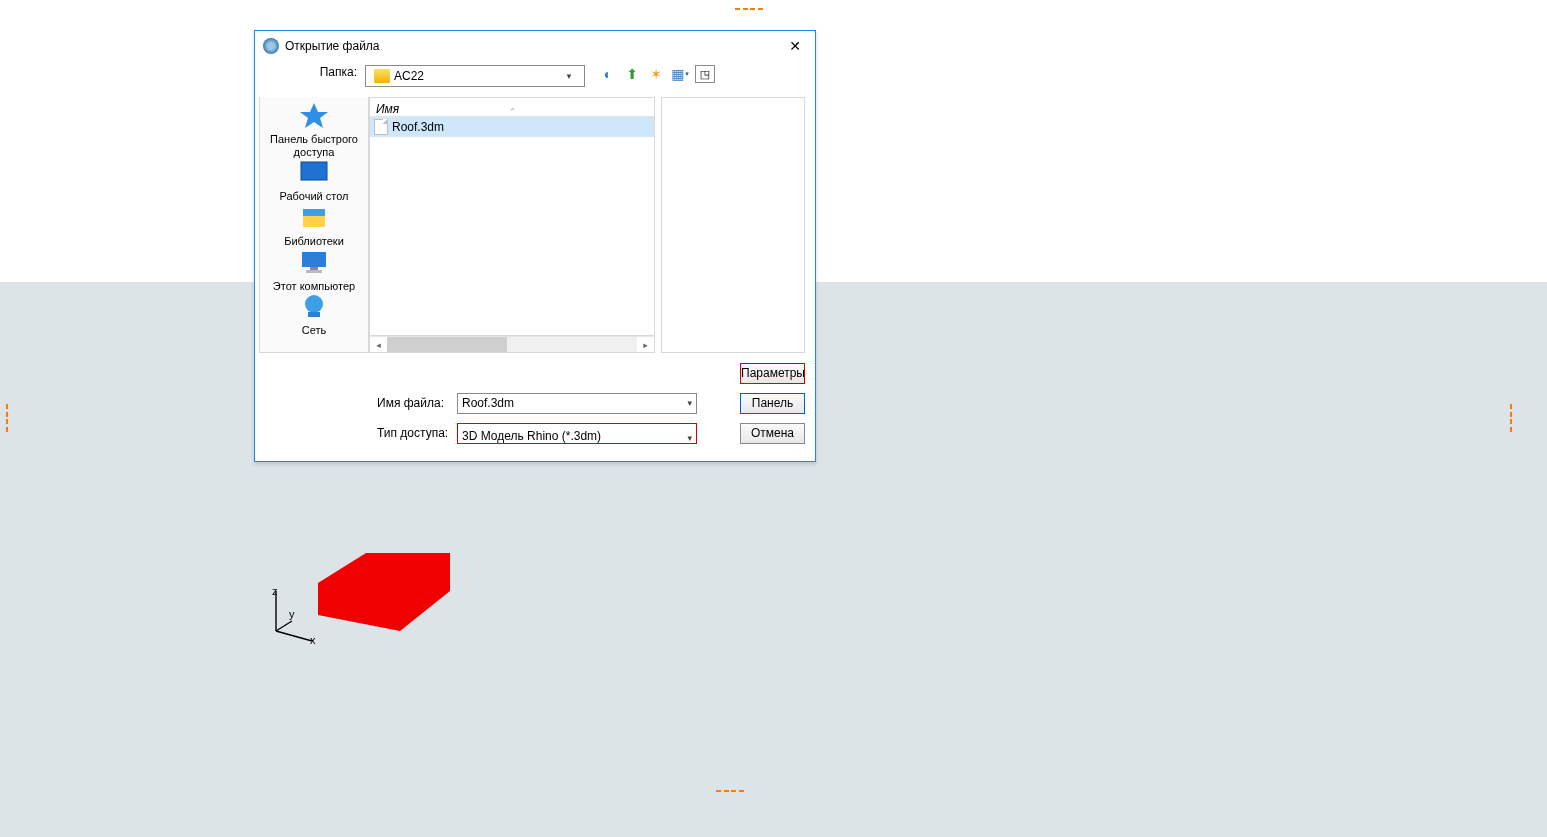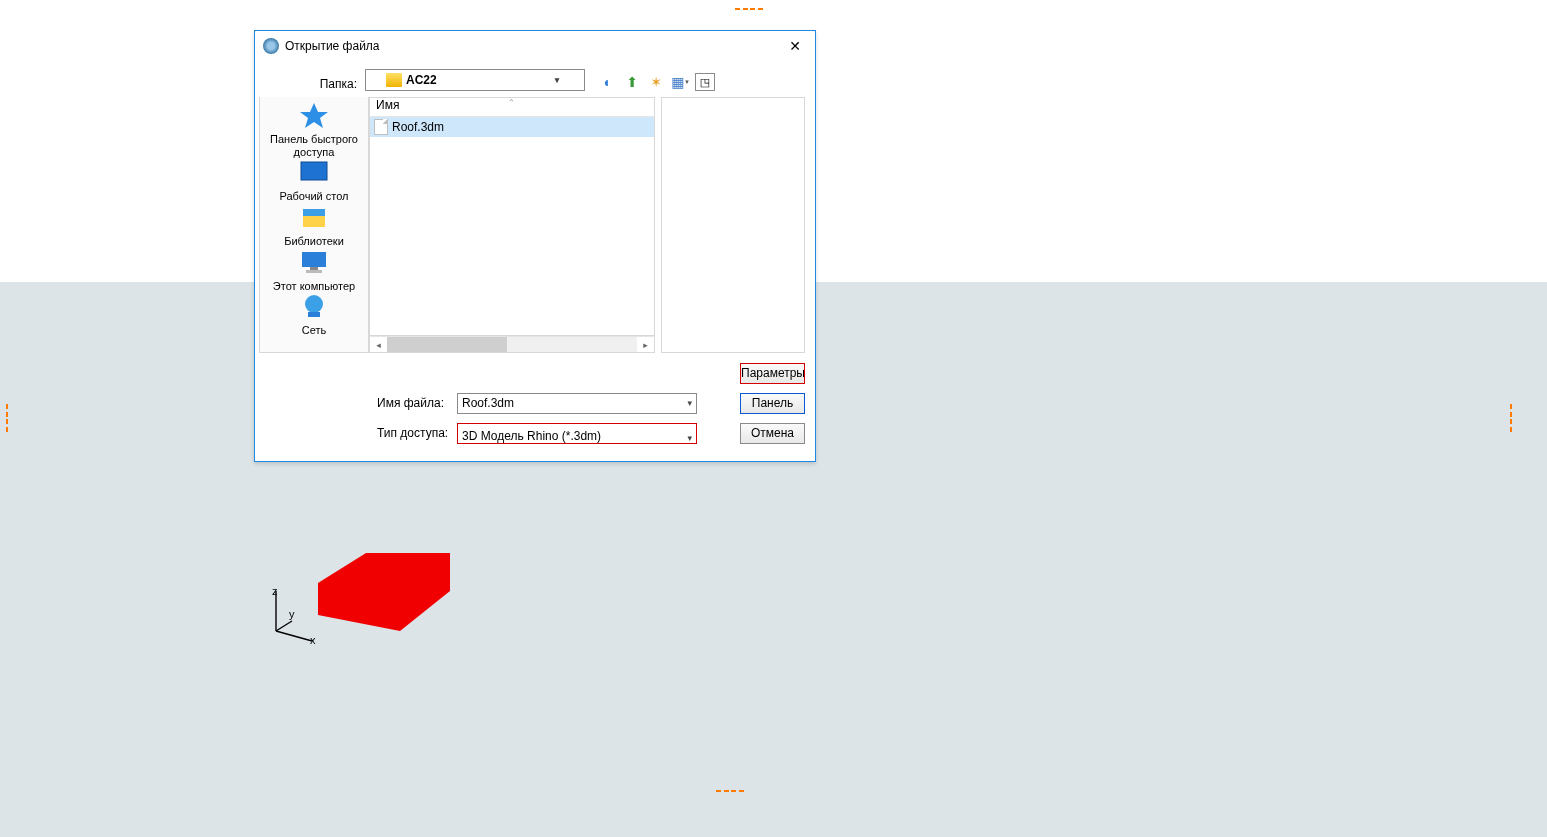--- a/index.html
+++ b/index.html
@@ -21,24 +21,24 @@
     position:absolute; left:254px; top:30px; width:562px; height:432px;
     background:#fff; border:1px solid #1e88e5; box-shadow:0 2px 4px rgba(0,0,0,.15);
   }
   .titlebar { height:30px; display:flex; align-items:center; padding:0 8px; }
   .app-icon { width:16px; height:16px; border-radius:50%;
     background:radial-gradient(#9ac7e8 30%,#3b7aa9 70%); margin-right:6px; }
   .title-text { font-size:12px; flex:1; }
   .close-btn { width:24px; height:24px; display:flex; align-items:center; justify-content:center;
     font-size:14px; cursor:pointer; }
 
-  .row-folder { display:flex; align-items:flex-end; height:26px; margin:4px 0 6px; padding:0 10px 0 0; }
+  .row-folder { display:flex; align-items:flex-start; height:26px; margin:4px 0 6px; padding:0 10px 0 0; }
   .row-folder .lbl { width:110px; text-align:right; font-size:12px; padding-right:8px; }
   .folder-select { flex:0 0 220px; height:22px; border:1px solid #8a8a8a; display:flex; align-items:center;
-    font-size:12px; padding:0 18px; background:#fff;font-weight:bold; }
+    font-size:12px; padding:0 6px; background:#fff; }
   .folder-icon { width:16px; height:14px; background:linear-gradient(#ffe066,#f0b400);
     border-radius:1px; margin-right:4px; margin-left:2px; }
   .folder-select .caret { margin-left:auto; width:18px; height:20px; display:flex;
     align-items:center; justify-content:center; color:#444; font-size:9px; }
   .toolbar { display:flex; gap:6px; margin-left:14px; align-items:center; }
   .tool-ic { width:18px; height:18px; display:flex; align-items:center; justify-content:center; font-size:14px; }
   .tool-back   { color:#2e7dd7; }
   .tool-up     { color:#3a9a3a; }
   .tool-new    { color:#e8a52e; }
   .tool-view   { color:#3c78c4; }
@@ -49,21 +49,21 @@
   .mid { display:flex; padding:0 10px 0 4px; height:256px; }
   .places { width:110px; border:1px solid #d8d8d8; border-top:none; background:#fafafa;
     display:flex; flex-direction:column; align-items:center; padding-top:4px; overflow:hidden;}
   .place { width:100px; text-align:center; font-size:11px; line-height:1.15; }
   .place .pic { width:32px; height:28px; margin:0 auto 4px; display:flex; align-items:center; justify-content:center; }
   .pic.star svg, .pic.desk svg, .pic.lib svg, .pic.pc svg, .pic.net svg { width:32px; height:28px; }
 
   .file-area { flex:1; display:flex; gap:6px; }
   .file-list { flex:0 0 286px; display:flex; flex-direction:column; }
   .file-header { height:20px; border:1px solid #d8d8d8; border-bottom:1px solid #e5e5e5;
-    display:flex; align-items:flex-start; font-size:12px; padding-left:6px; position:relative; }
+    display:flex; align-items:flex-end; font-size:12px; padding-left:6px; position:relative;font-style:italic; }
   .file-header .sort-caret { position:absolute; left:138px; font-size:8px; color:#888; }
   .file-rows { flex:1; border:1px solid #d8d8d8; border-top:none; background:#fff; overflow:hidden; }
   .file-row { height:20px; display:flex; align-items:center; font-size:12px;
     padding-left:4px; background:#cfe7fb; }
   .doc-icon { width:14px; height:16px; border:1px solid #bfbfbf; background:#fff; margin-right:4px;
     position:relative; }
   .doc-icon::after { content:""; position:absolute; right:-1px; top:-1px; width:5px; height:5px;
     background:linear-gradient(135deg,#fff 49%,#bfbfbf 50%); }
   .hscroll { height:17px; border:1px solid #d8d8d8; border-top:1px solid #e5e5e5;
     display:flex; align-items:center; }

